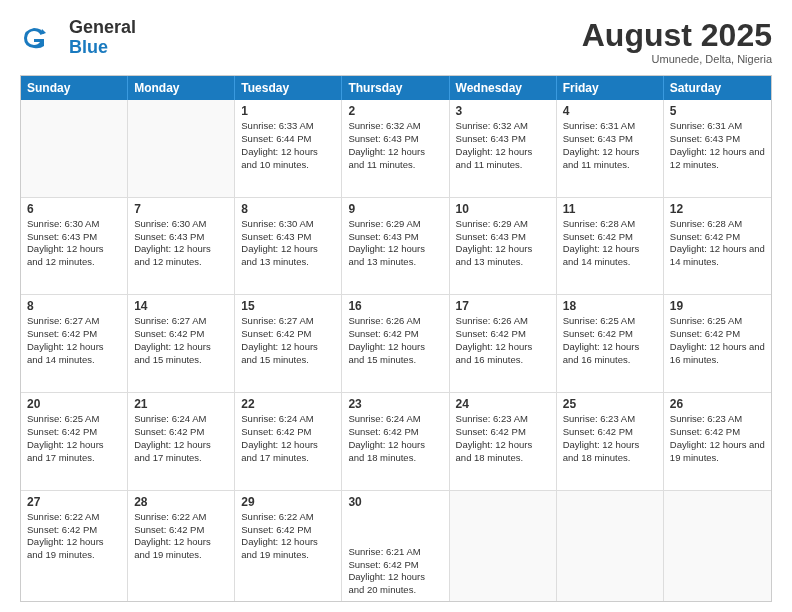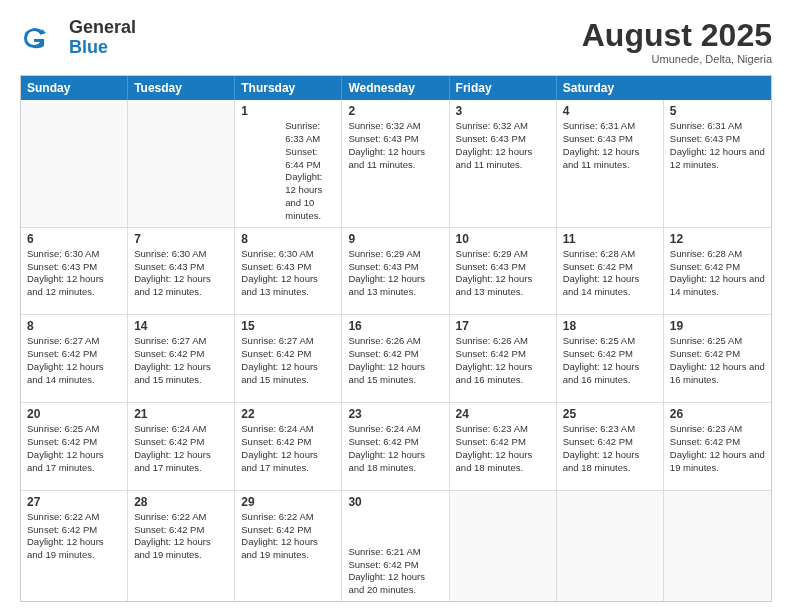--- a/index.html
+++ b/index.html
@@ -125,33 +125,34 @@
     </div>
     <div class="title-block">
       <div class="month-year">August 2025</div>
       <div class="location">Umunede, Delta, Nigeria</div>
     </div>
   </div>
 
   <div class="calendar">
     <div class="cal-header">
       <div class="cal-header-cell">Sunday</div>
+      <div class="cal-header-cell">Monday</div>
       <div class="cal-header-cell">Tuesday</div>
       <div class="cal-header-cell">Thursday</div>
       <div class="cal-header-cell">Wednesday</div>
       <div class="cal-header-cell">Friday</div>
       <div class="cal-header-cell">Saturday</div>
     </div>
     <div class="cal-body" id="cal-body">
     <div class="cal-row">
           <div class="cal-cell empty"></div>
           <div class="cal-cell empty"></div>
           <div class="cal-cell">
             <span class="day-num">1</span>
-            <div class="cell-text" style="white-space: pre-line; margin-left: 44px;">Sunrise: 6:33 AM
+            <div class="cell-text" style="white-space: pre-line;">Sunrise: 6:33 AM
 Sunset: 6:44 PM
 Daylight: 12 hours and 10 minutes.</div>
           </div>
           <div class="cal-cell">
             <span class="day-num">2</span>
             <div class="cell-text" style="white-space: pre-line;">Sunrise: 6:32 AM
 Sunset: 6:43 PM
 Daylight: 12 hours and 11 minutes.</div>
           </div>
           <div class="cal-cell">

